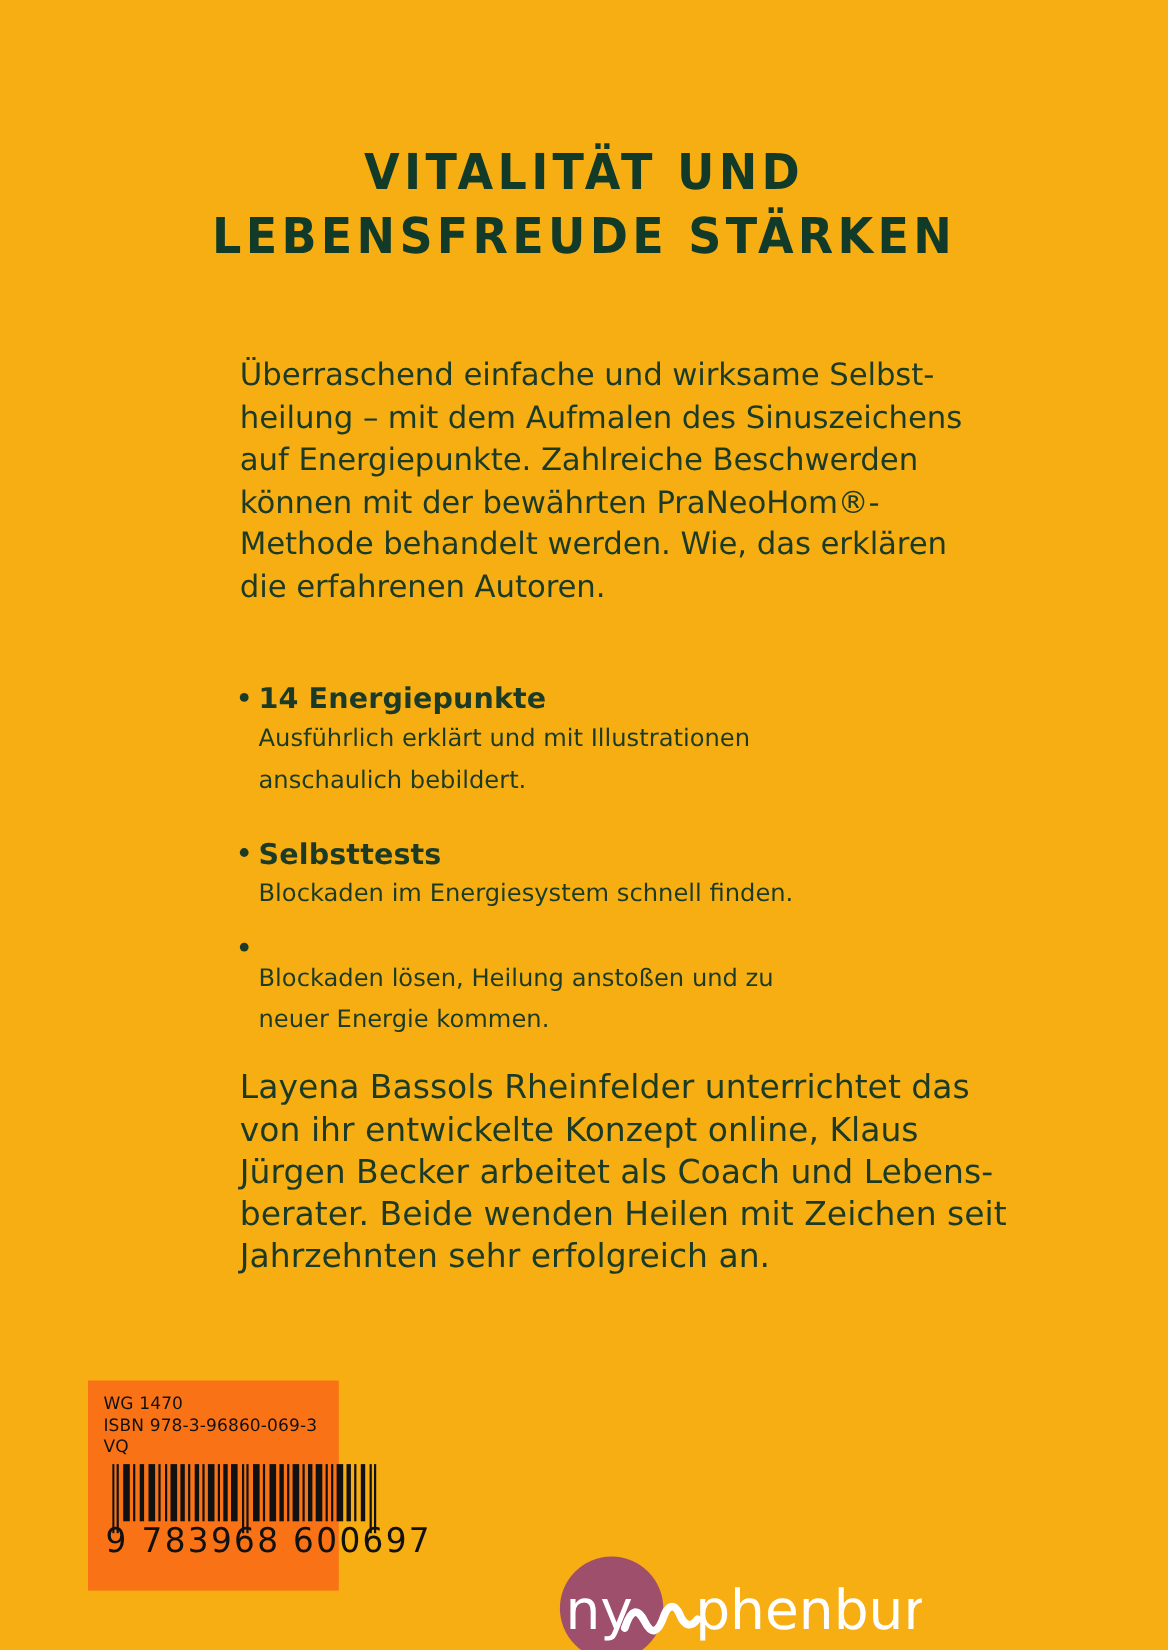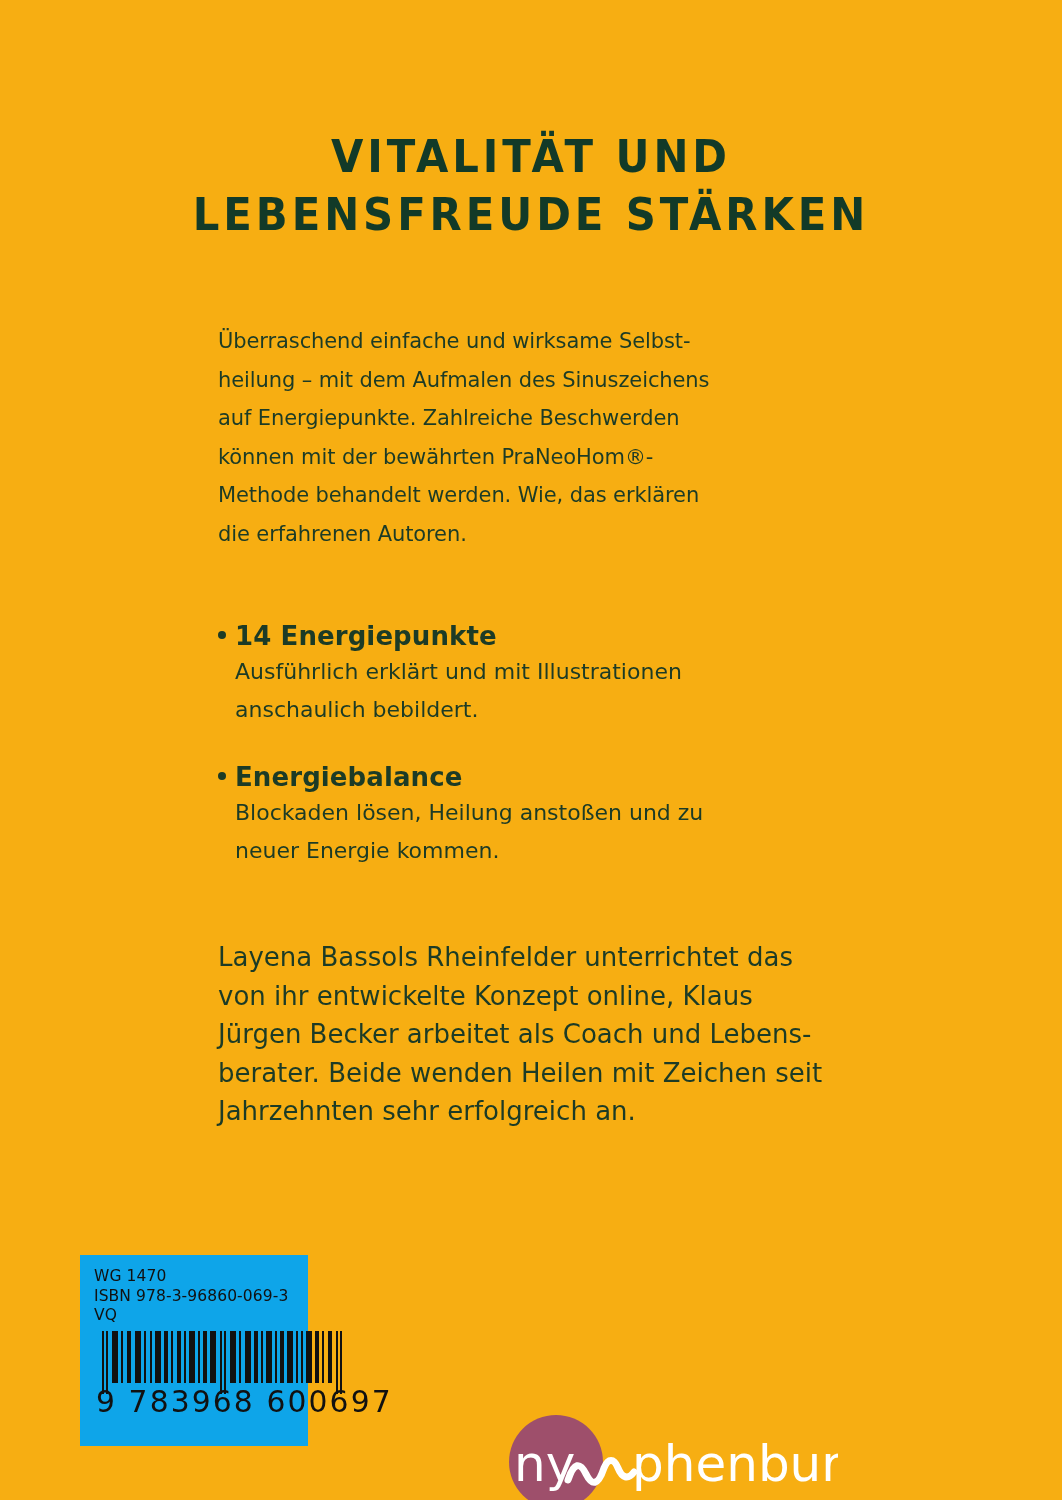--- a/index.html
+++ b/index.html
@@ -35,21 +35,21 @@
   
   .text-col {
     position:absolute;
     left:218px;
     top:322px;
     width:700px;
     color:#1C3B26;
   }
 
   .intro {
-    font-size:21px;
+    font-size:28px;
     line-height:38.5px;
     letter-spacing:-0.1px;
     white-space:pre-line;
     font-weight:400;
   }
 
   
   .bullets { margin-top:66px; }
 
   .bullet-item { margin-bottom:31px; position:relative; padding-left:0; }
@@ -78,37 +78,37 @@
     line-height:38px;
     padding-left:17px;
     white-space:pre-line;
     font-weight:400;
   }
 
   
   .bio {
     position:absolute;
     left:218px;
-    top:938px;
+    top:970px;
     width:700px;
     color:#1C3B26;
-    font-size:26px;
+    font-size:30px;
     line-height:38.5px;
     white-space:pre-line;
     font-weight:400;
   }
 
   
   .barcode-block {
     position:absolute;
     left:80px;
     top:1255px;
     width:228px;
     height:191px;
-    background:#0ea5e9;
+    background:#f97316;
     padding:12px 0 0 14px;
   }
   .bc-meta {
     font-size:15.5px;
     line-height:19.5px;
     color:#111;
     font-family:"DejaVu Sans", sans-serif;
     letter-spacing:0.1px;
   }
   .bc-meta div { white-space:nowrap; }
@@ -167,25 +167,31 @@
 
     <div class="bullet-item">
       <div class="bullet-head">
         <span class="bullet-dot"></span>
         <span>14 Energiepunkte</span>
       </div>
       <div class="bullet-body">Ausführlich erklärt und mit Illustrationen
 anschaulich bebildert.</div>
     </div>
 
-
     <div class="bullet-item">
       <div class="bullet-head">
         <span class="bullet-dot"></span>
-        <span>Energiebalance</span>
+        <span>Selbsttests</span>
+      </div>
+      <div class="bullet-body">Blockaden im Energiesystem schnell finden.</div>
+    </div>
+
+    <div class="bullet-item">
+      <div class="bullet-head">
+        <span class="bullet-dot"></span>
       </div>
       <div class="bullet-body">Blockaden lösen, Heilung anstoßen und zu
 neuer Energie kommen.</div>
     </div>
 
   </div>
 </div>
 
 <p class="bio">Layena Bassols Rheinfelder unterrichtet das
 von ihr entwickelte Konzept online, Klaus

